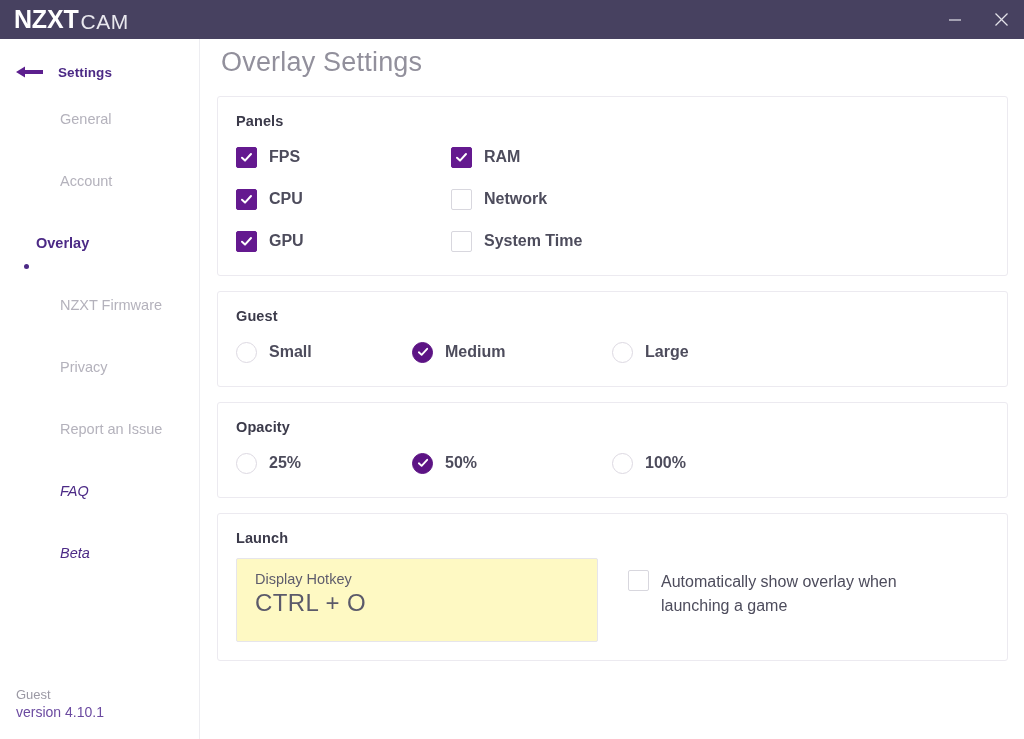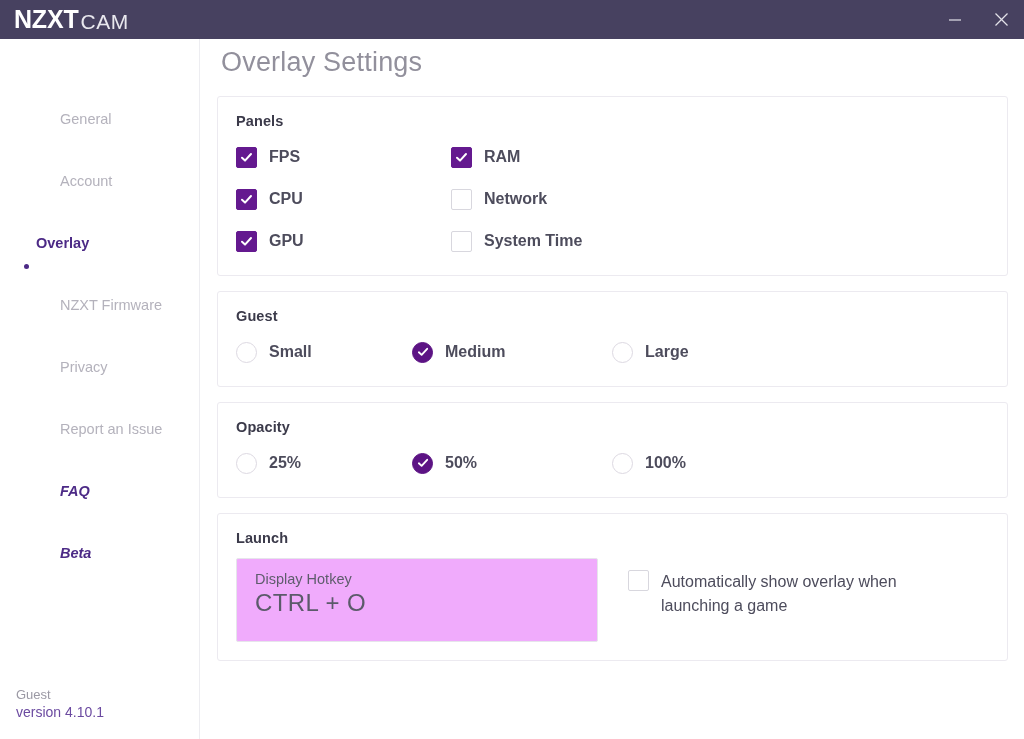--- a/index.html
+++ b/index.html
@@ -110,21 +110,21 @@
     color: #b4b2bc;
     font-weight: 400;
   }
   .nav-item.active {
     color: #4c2a86;
     font-weight: bold;
     padding-left: 36px;
   }
   .nav-item.accent {
     color: #4c2a86;
-    font-weight: bold;
+    font-weight: normal;
     font-style: italic;
   }
   .nav-bullet {
     position: absolute;
     left: 24px;
     top: 50%;
     width: 5px; height: 5px;
     margin-top: -2.5px;
     border-radius: 50%;
     background: #4c2a86;
@@ -246,21 +246,21 @@
   .launch-wrap {
     display: flex;
     align-items: flex-start;
   }
   .hotkey-box {
     width: 362px;
     height: 84px;
     border: 1px solid #e6e5eb;
     border-radius: 2px;
     padding: 12px 18px 0 18px;
-    background: #f0abfc;
+    background: #fef9c3;
   }
   .hotkey-caption {
     font-size: 14.5px;
     color: #5e5c6c;
     margin-bottom: 2px;
   }
   .hotkey-value {
     font-size: 24px;
     color: #5b5a6a;
     font-weight: 300;
@@ -304,20 +304,28 @@
               <line x1="1.5" y1="1.5" x2="13.5" y2="13.5" stroke="currentColor" stroke-width="1.3"></line>
               <line x1="13.5" y1="1.5" x2="1.5" y2="13.5" stroke="currentColor" stroke-width="1.3"></line>
             </svg>
         </span>
       </div>
     </div>
   </div>
 
   <div class="sidebar">
 
+    <div class="settings-head">
+      <span class="back-arrow">
+        <svg width="28" height="14" viewBox="0 0 28 14">
+          <path d="M0 7 L9 1.5 L9 5 L27 5 L27 9 L9 9 L9 12.5 Z" fill="currentColor"></path>
+        </svg>
+      </span>
+      <span class="settings-label">Settings</span>
+    </div>
 
     <div class="nav">
       <div class="nav-item">
         <span>General</span>
       </div>
       <div class="nav-item">
         <span>Account</span>
       </div>
       <div class="nav-item active">
         <span class="nav-bullet"></span>

